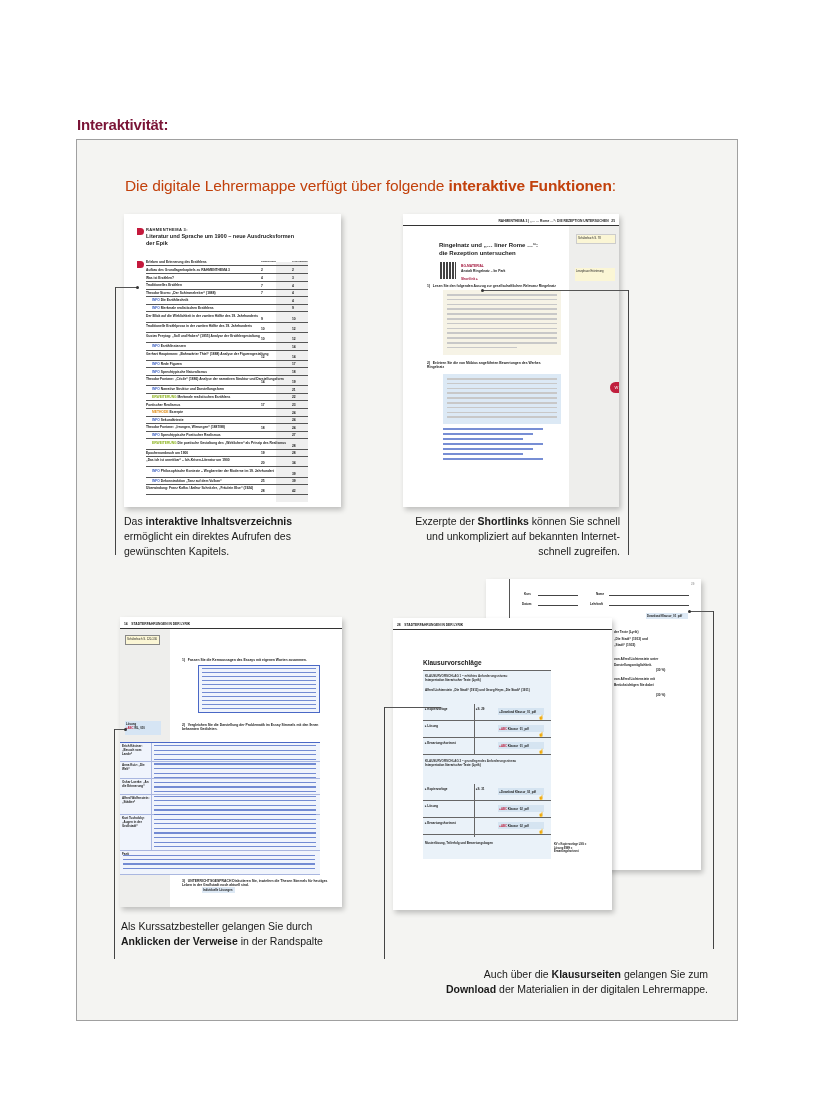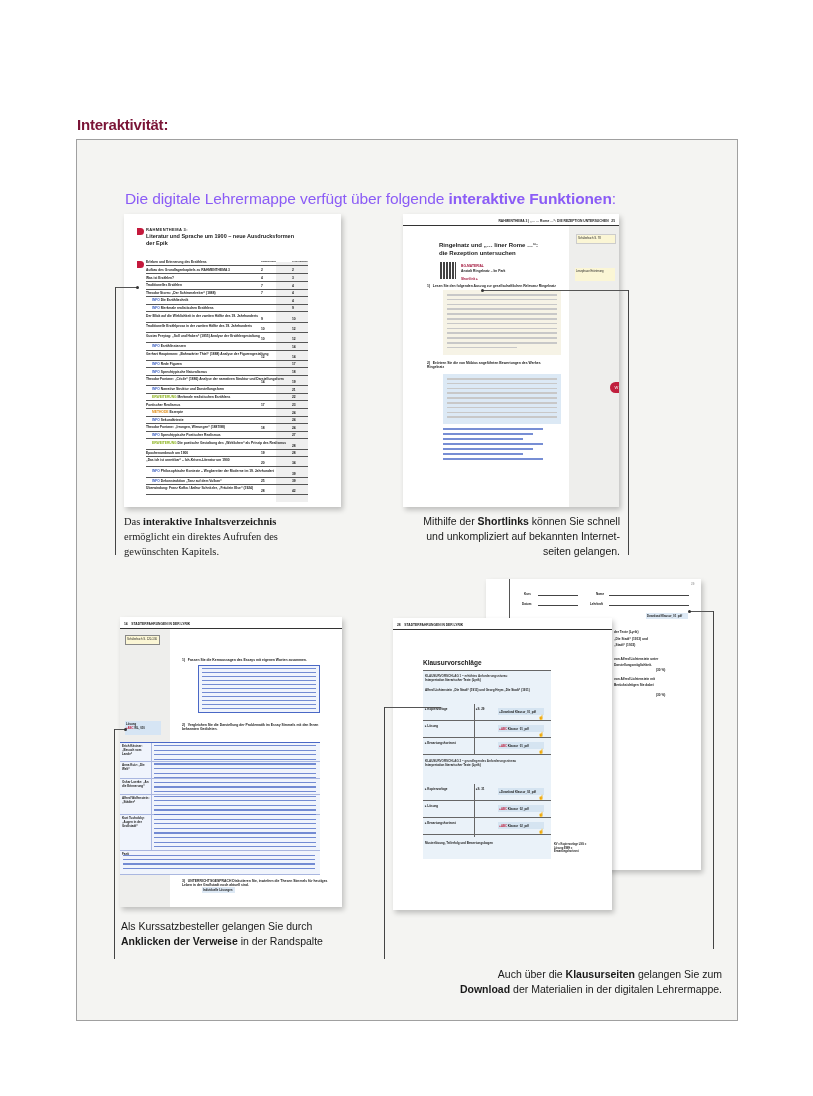--- a/index.html
+++ b/index.html
@@ -3,21 +3,21 @@
   <meta charset="utf-8">
   <style>
     * { box-sizing: border-box; margin: 0; padding: 0; }
     html, body { width: 813px; height: 1096px; background: #ffffff; overflow: hidden; }
     body { font-family: "Liberation Sans", sans-serif; color: #1a1a1a; position: relative; }
 
     .section-title { position: absolute; left: 77px; top: 116px; font-size: 15px; font-weight: bold; color: #7a1436; font-family: "Liberation Sans Narrow", "Liberation Sans", sans-serif; letter-spacing: -0.2px; }
 
     .panel { position: absolute; left: 76px; top: 139px; width: 662px; height: 882px; background: #f4f4f2; border: 1px solid #a0a0a0; }
 
-    .headline { position: absolute; left: 125px; top: 190px; font-size: 15.5px; color: #8b5cf6; letter-spacing: -0.1px; }
+    .headline { position: absolute; left: 125px; top: 177px; font-size: 15.5px; color: #c2410c; letter-spacing: -0.1px; }
     .headline b { font-weight: bold; }
 
     .page { position: absolute; background: #fff; box-shadow: 2px 3px 5px rgba(0,0,0,0.22); overflow: hidden; }
     .caption { position: absolute; font-size: 10.5px; line-height: 15px; color: #1a1a1a; }
     .caption b { font-weight: bold; }
     .caption.right { text-align: right; }
 
     .connector { position: absolute; background: #555; }
     .dot { position: absolute; width: 3px; height: 3px; background: #333; border-radius: 50%; }
     .vsep { position: absolute; width: 1px; background: #444; }
@@ -189,31 +189,31 @@
       <div class="bline" style="left: 40px; top: 224px; width: 80px;"></div>
       <div class="bline" style="left: 40px; top: 229px; width: 100px;"></div>
       <div class="bline" style="left: 40px; top: 234px; width: 90px;"></div>
       <div class="bline" style="left: 40px; top: 239px; width: 80px;"></div>
       <div class="bline" style="left: 40px; top: 244px; width: 100px;"></div>
     </div>
 </div>
 <div class="connector" style="left:483px;top:290px;width:145px;height:1px;"></div>
 <div class="dot" style="left:481px;top:289px;"></div>
 
-<div class="caption" style="left:124px;top:514px;width:230px;font-family:Liberation Serif, serif;">
+<div class="caption" style="left:124px;top:514px;width:230px;">
   <div><span>Das </span><b>interaktive Inhaltsverzeichnis</b></div>
   <div>ermöglicht ein direktes Aufrufen des</div>
   <div>gewünschten Kapitels.</div>
 </div>
 <div class="vsep" style="left:115px;top:287px;height:268px;"></div>
 
 <div class="caption right" style="left:395px;top:514px;width:225px;">
-  <div><span>Mithilfe der </span><b>Shortlinks</b><span> können Sie schnell</span></div>
+  <div><span>Exzerpte der </span><b>Shortlinks</b><span> können Sie schnell</span></div>
   <div>und unkompliziert auf bekannten Internet-</div>
-  <div>seiten gelangen.</div>
+  <div>schnell zugreifen.</div>
 </div>
 <div class="vsep" style="left:628px;top:290px;height:265px;"></div>
 
 <div class="page klaus-back">
   <div class="side-line"></div>
   <div class="field" style="left:38px;top:13px;">Kurs</div>
   <div class="fline" style="left:52px;top:16px;width:40px;"></div>
   <div class="field" style="left:110px;top:13px;">Name</div>
   <div class="fline" style="left:123px;top:16px;width:80px;"></div>
   <div class="field" style="left:36px;top:23px;">Datum</div>
@@ -369,16 +369,16 @@
 <div class="vsep" style="left:384px;top:707px;height:252px;"></div>
 
 <div class="caption" style="left:121px;top:919px;width:260px;">
   <div>Als Kurssatzbesteller gelangen Sie durch</div>
   <div><b>Anklicken der Verweise</b><span> in der Randspalte</span></div>
 </div>
 
 <div class="caption" style="left:393px;top:919px;width:300px;">
 </div>
 
-<div class="caption right" style="left:426px;top:967px;width:296px;">
+<div class="caption right" style="left:412px;top:967px;width:296px;">
   <div><span>Auch über die </span><b>Klausurseiten</b><span> gelangen Sie zum</span></div>
   <div><b>Download</b><span> der Materialien in der digitalen Lehrermappe.</span></div>
 </div>
 
 </body></html>

